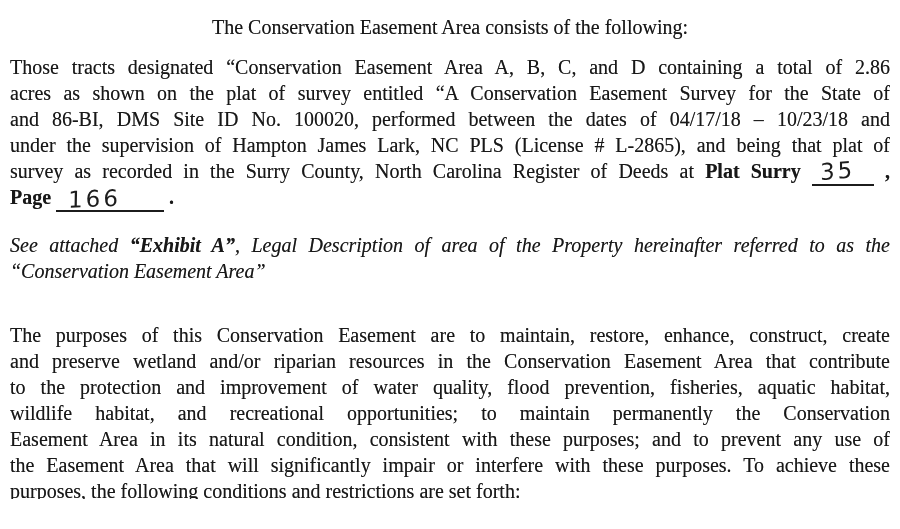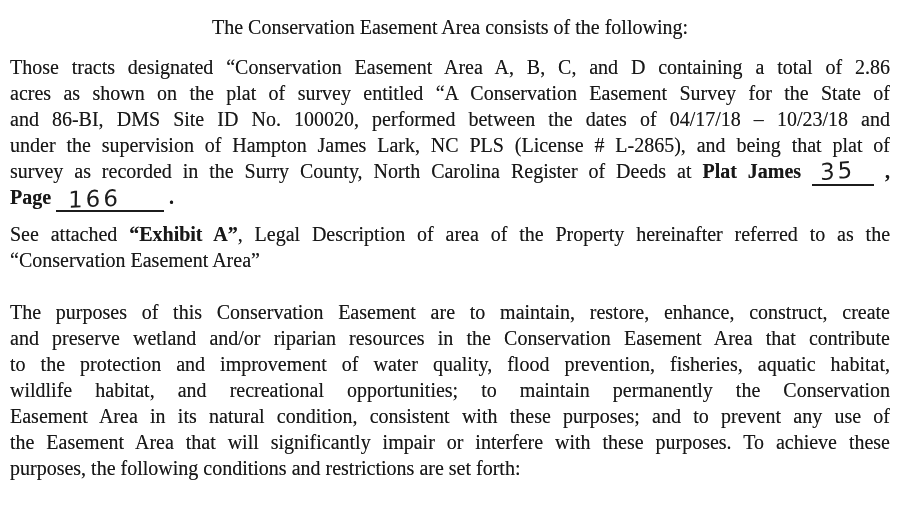--- a/index.html
+++ b/index.html
@@ -21,22 +21,22 @@
   }
   .inner {
     padding: 0 10px;
   }
   .title {
     margin-top: 14px;
     text-align: center;
   }
   .para { margin: 0; }
   .para1 { margin-top: 14px; }
-  .para2 { margin-top: 11px; }
-  .para3 { margin-top: 26px; }
+  .para2 { margin-top: 22px; font-style: italic; }
+  .para3 { margin-top: 38px; }
   .line { height: 26px; }
   .jline {
     text-align: justify;
     text-align-last: justify;
   }
   .center { text-align: left; }
   .bold { font-weight: bold; text-align: right; }
   .hw-underline {
     display: inline-block;
     border-bottom: 2px solid #1c1c1c;
@@ -81,21 +81,21 @@
 
     <div class="line title">The Conservation Easement Area consists of the following:</div>
 
     <div class="para para1">
       <div class="line jline">Those tracts designated “Conservation Easement Area A, B, C, and D containing a total of 2.86</div>
       <div class="line jline">acres as shown on the plat of survey entitled “A Conservation Easement Survey for the State of</div>
       <div class="line jline">and 86-BI, DMS Site ID No. 100020, performed between the dates of 04/17/18 – 10/23/18 and</div>
       <div class="line jline">under the supervision of Hampton James Lark, NC PLS (License # L-2865), and being that plat of</div>
       <div class="line jline">
         <span>survey as recorded in the Surry County, North Carolina Register of Deeds at</span>
-        <span class="bold">Plat James</span>
+        <span class="bold">Plat Surry</span>
         <span class="hw-underline hw-35"><span class="hw">35</span></span>
         <span class="bold">,</span>
       </div>
       <div class="line">
         <span class="bold">Page</span>
         <span class="hw-underline hw-166"><span class="hw">166</span></span>
         <span class="bold">.</span>
       </div>
     </div>
 

